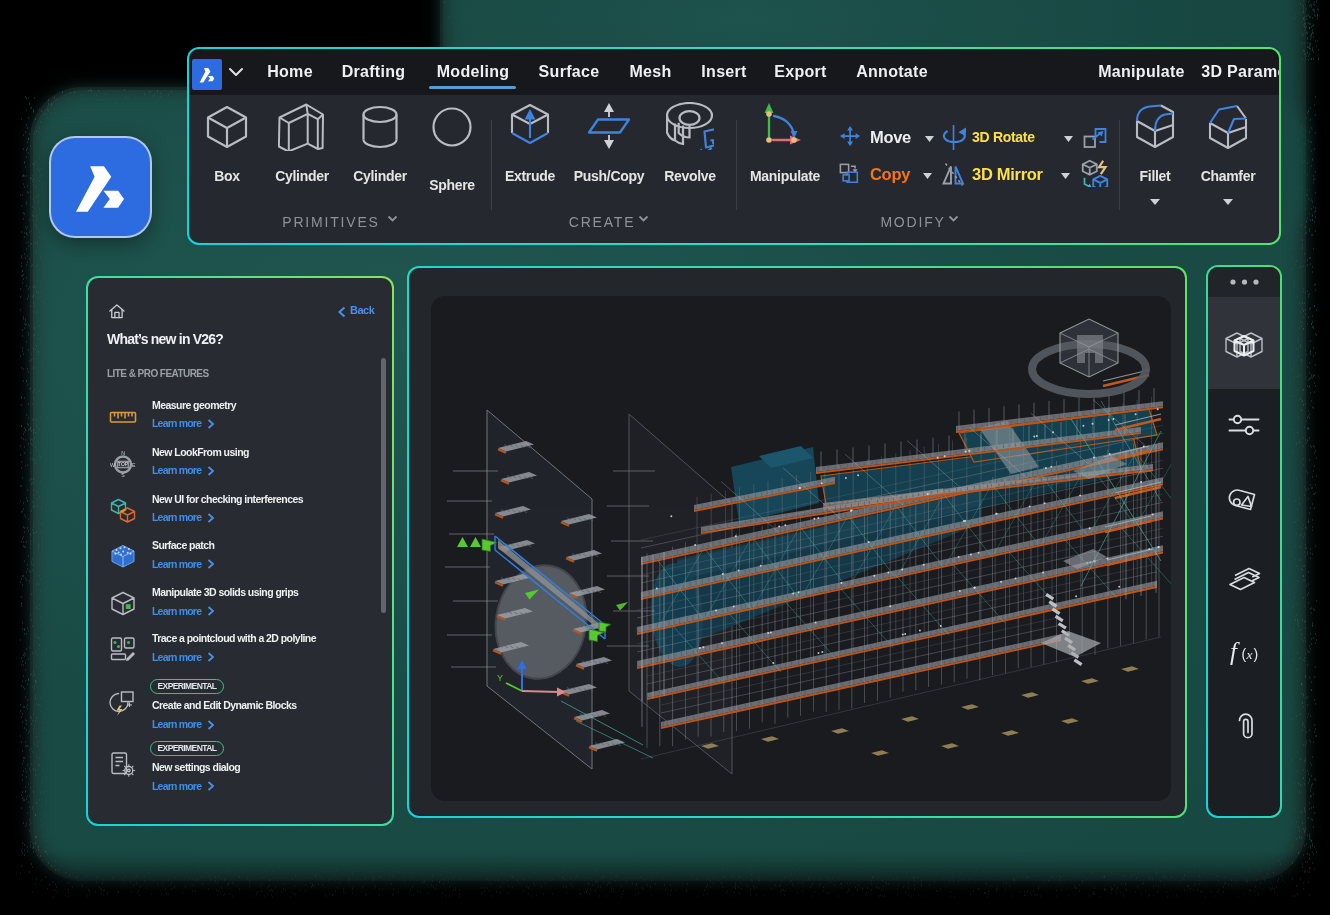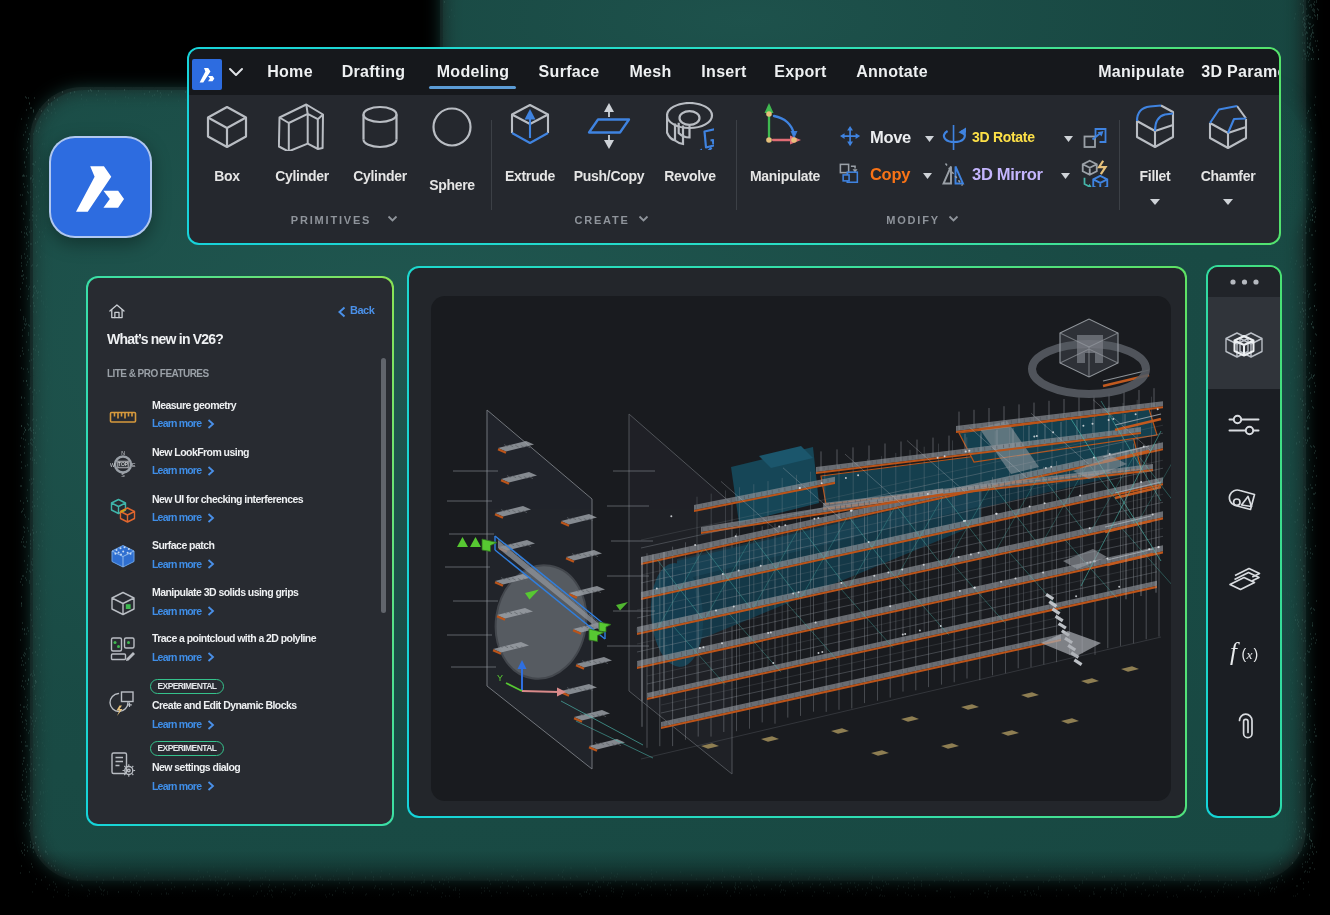--- a/index.html
+++ b/index.html
@@ -1,21 +1,21 @@
 <!DOCTYPE html>
 <html><head><meta charset="utf-8"><style>
 *{margin:0;padding:0;box-sizing:border-box}
 html,body{width:1330px;height:915px;background:#000;overflow:hidden;font-family:"Liberation Sans",sans-serif}
 .abs{position:absolute}
 #stage{position:relative;width:1330px;height:746px}
 .glow{position:absolute;filter:blur(9px)}
 .panelb{position:absolute;border-radius:12px;padding:2px}
 .pinner{width:100%;height:100%;border-radius:10px;overflow:hidden;position:relative}
 .tab{position:absolute;top:0;height:46px;line-height:46px;color:#eef0f2;font-size:16px;font-weight:700;letter-spacing:0.3px;white-space:nowrap}
-.glabel{position:absolute;color:#8f949b;font-size:11px;font-weight:700;letter-spacing:1.8px;white-space:nowrap}
+.glabel{position:absolute;color:#8f949b;font-size:14px;font-weight:400;letter-spacing:1.8px;white-space:nowrap}
 .biglabel{position:absolute;color:#e5e5e5;font-size:14px;font-weight:700;letter-spacing:-0.3px;white-space:nowrap;transform:translateX(-50%)}
 .item-t{position:absolute;color:#eef0f2;font-size:10.5px;font-weight:700;letter-spacing:-0.55px;white-space:nowrap}
 .learn{position:absolute;color:#3f8ee8;font-size:10.5px;font-weight:700;letter-spacing:-0.8px;white-space:nowrap}
 .sep{position:absolute;width:1px;background:#3c4046}
 svg{display:block}
 </style></head>
 <body>
 <div id="stage">
     <div class="glow" style="left:443px;top:-60px;width:860px;height:308px;background:#184842;border-radius:52px"></div>
     <div class="glow" style="left:33px;top:90px;width:1270px;height:790px;background:#184842;border-radius:52px"></div>
@@ -267,21 +267,21 @@
 <path stroke="#3f83e0" d="M16.5 14.5 L22.5 17.5 L22.5 23.5 L16.5 26.5 L10.5 23.5 L10.5 17.5 Z M10.5 17.5 L16.5 20.5 L22.5 17.5 M16.5 20.5 L16.5 26.5"></path>
 <path stroke="#45b5aa" d="M3 16 L3 21.5 L7 23.5" stroke-width="1.5"></path>
                 <path fill="#45b5aa" stroke="none" d="M9.5 24.7 L5.2 24.9 L7.3 21.2 Z"></path>
               </g>
             </g>
           </svg>
         </div>
         <div class="abs" style="left:681px;top:76px;height:24px;line-height:24px;color:#eceef0;font-size:16.5px;font-weight:700;letter-spacing:-0.3px">Move</div>
         <div class="abs" style="left:681px;top:113px;height:24px;line-height:24px;color:#f97316;font-size:16.5px;font-weight:700;letter-spacing:-0.3px">Copy</div>
         <div class="abs" style="left:783px;top:76px;height:24px;line-height:24px;color:#fde047;font-size:14px;font-weight:700;letter-spacing:-0.3px">3D Rotate</div>
-        <div class="abs" style="left:783px;top:113px;height:24px;line-height:24px;color:#c4b5fd;font-size:16.5px;font-weight:700;letter-spacing:-0.3px">3D Mirror</div>
+        <div class="abs" style="left:783px;top:113px;height:24px;line-height:24px;color:#fde047;font-size:16.5px;font-weight:700;letter-spacing:-0.3px">3D Mirror</div>
         <div class="abs" style="left:736px;top:87px">
           <svg width="9" height="6" viewBox="0 0 9 6" xmlns="http://www.w3.org/2000/svg">
             <path d="M0 0 L9 0 L4.5 6 Z" fill="#cfd3d8"></path>
           </svg>
         </div>
         <div class="abs" style="left:734px;top:124px">
           <svg width="9" height="6" viewBox="0 0 9 6" xmlns="http://www.w3.org/2000/svg">
             <path d="M0 0 L9 0 L4.5 6 Z" fill="#cfd3d8"></path>
           </svg>
         </div>

